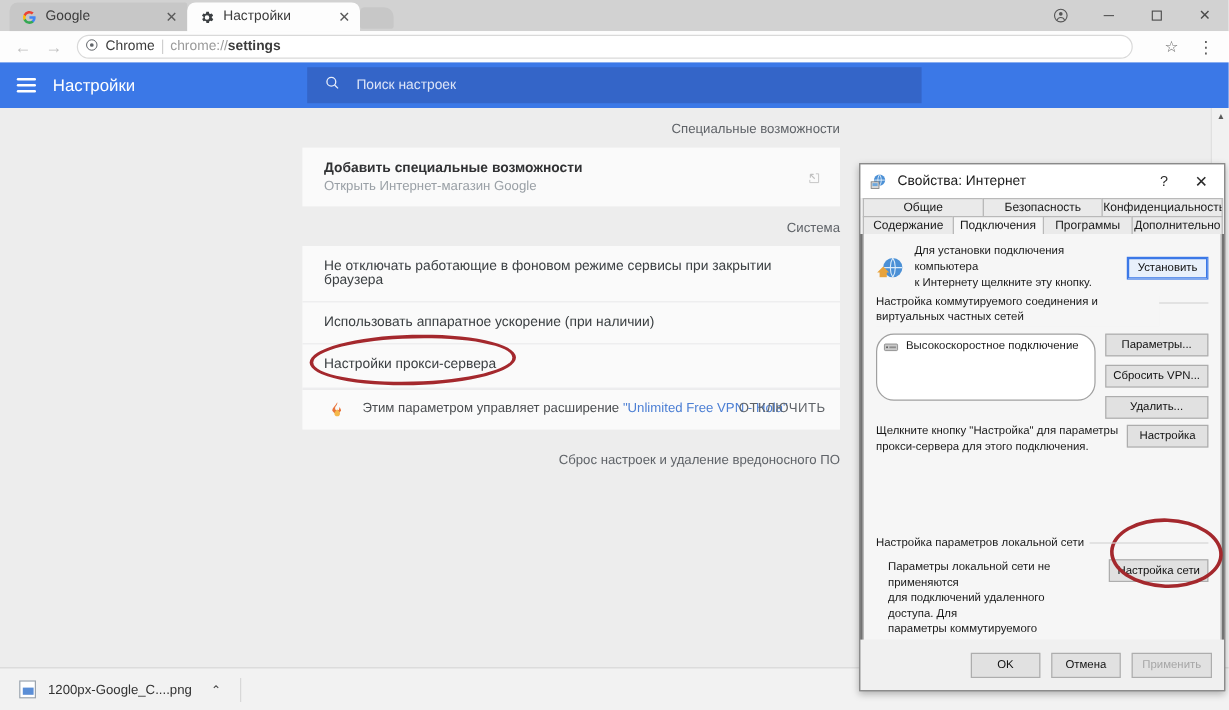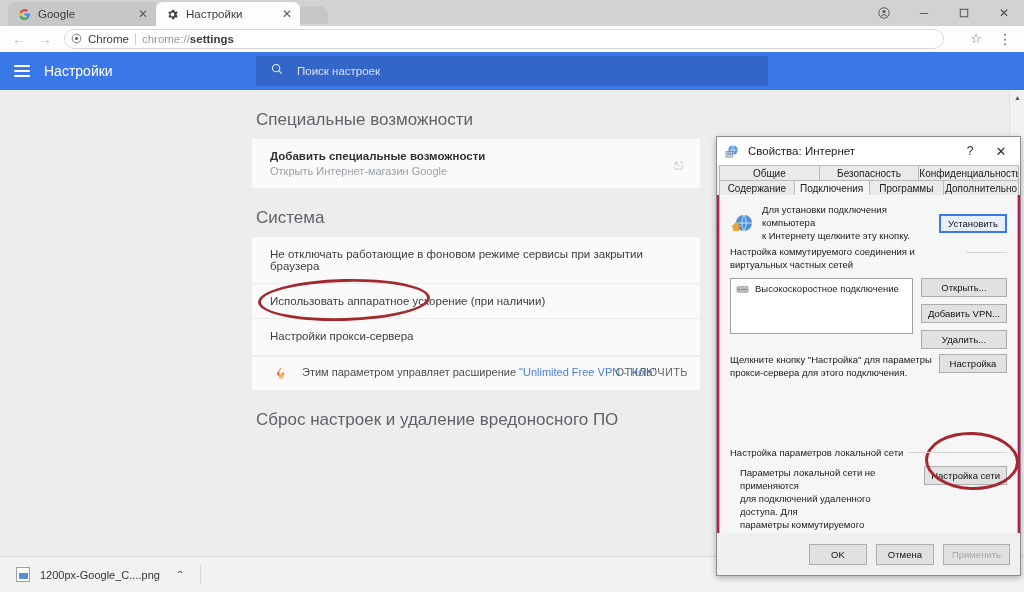--- a/index.html
+++ b/index.html
@@ -66,21 +66,21 @@
   .settings-title { color:#fff; font-size:14px; margin-left:14px; }
   .searchbox {
     position:absolute; left:256px; top:4px; width:512px; height:30px;
     background:#3465c8; display:flex; align-items:center; gap:13px; padding-left:14px;
   }
   .search-ph { color:#dce4f7; font-size:11.5px; }
 
   .page-bg { position:absolute; top:90px; left:0; width:1024px; height:502px; background:#ededed; }
 
   .content { position:absolute; top:90px; left:252px; width:448px; }
-  .section-label { font-size:17px; color:#5f6368; padding:20px 0 9px 4px; }
+  .section-label { font-size:11px; color:#5f6368; padding:12px 0 9px 4px;text-align:right; }
   .card { background:#fafafa; }
   .row { padding:11px 18px; border-bottom:1px solid #ececed; position:relative; }
   .row:last-child { border-bottom:none; }
   .row-title { font-size:11.5px; color:#3c4043; }
   .row-title.bold { font-weight:700; color:#303133; }
   .row-sub { font-size:11px; color:#9aa0a6; margin-top:3px; }
   .ext-link-icon { position:absolute; right:16px; top:18px; width:11px; height:11px; opacity:.45;}
 
   .ext-notice {
     display:flex; align-items:center; gap:12px;
@@ -105,21 +105,21 @@
   }
   .dl-item { display:flex; align-items:center; gap:10px; margin-left:16px; font-size:11px; color:#333; }
   .dl-thumb { width:14px; height:15px; background:#ffffff; border:1px solid #9aa3ad; position:relative;}
   .dl-thumb::after{content:""; position:absolute; left:2px; bottom:2px; width:9px; height:6px; background:#5b8ed6;}
   .dl-caret { color:#444; font-size:10px; margin-left:6px;}
   .dl-sep { width:1px; height:20px; background:#d8d8d8; margin-left:16px; }
 
   
   .dialog {
     position:absolute; left:716px; top:136px; width:305px; height:440px;
-    background:#be185d; border:1px solid #8c8c8c;
+    background:#737373; border:1px solid #8c8c8c;
     box-shadow: 0 2px 6px rgba(0,0,0,.28);
     font-size:10.5px; color:#1a1a1a;
   }
   .dlg-titlebar { height:28px; background:#fff; display:flex; align-items:center; padding:0 2px 0 8px; }
   .dlg-ico { width:15px; height:15px; flex:0 0 15px; margin-right:8px; }
   .dlg-title { font-size:11.5px; color:#1c1c1c; }
   .dlg-help { margin-left:auto; width:28px; text-align:center; font-size:12px; color:#2a2a2a; }
   .dlg-close { width:34px; text-align:center; font-size:13px; color:#2a2a2a; }
 
   .tabrows { background:#f0f0f0; padding:0 2px; }
@@ -359,35 +359,35 @@
       </span>
       <span class="wbtn focus" style="margin-top:1px;">Установить</span>
     </div>
 
     <div class="grp">
       <div class="grp-line"></div>
       <div class="grp-label" style="max-width:236px;">Настройка коммутируемого соединения и виртуальных частных сетей</div>
     </div>
 
     <div style="display:flex; margin-top:6px;">
-      <div class="listbox" style="flex:1;">
+      <div class="listbox" style="flex:1;border-radius:15px;">
         <div class="list-item">
           <span class="mod-ico">
             <svg viewBox="0 0 14 12" width="13" height="11">
               <rect x="1" y="4" width="12" height="6" rx="1" fill="#c9c9c9" stroke="#7a7a7a" stroke-width=".7"></rect>
               <circle cx="3.4" cy="7" r=".9" fill="#5a5a5a"></circle>
               <rect x="5.5" y="6.2" width="6" height="1.6" fill="#8d8d8d"></rect>
             </svg>
           </span>
           <span>Высокоскоростное подключение</span>
         </div>
       </div>
       <div class="sidecol">
-        <span class="wbtn">Открыть...</span>
-        <span class="wbtn">Добавить VPN...</span>
+        <span class="wbtn">Параметры...</span>
+        <span class="wbtn">Сбросить VPN...</span>
         <span class="wbtn">Удалить...</span>
       </div>
     </div>
 
     <div class="row2">
       <span class="hint">
         <span>Щелкните кнопку "Настройка" для параметры</span><br>
         <span>прокси-сервера для этого подключения.</span>
       </span>
       <span class="wbtn">Настройка</span>

